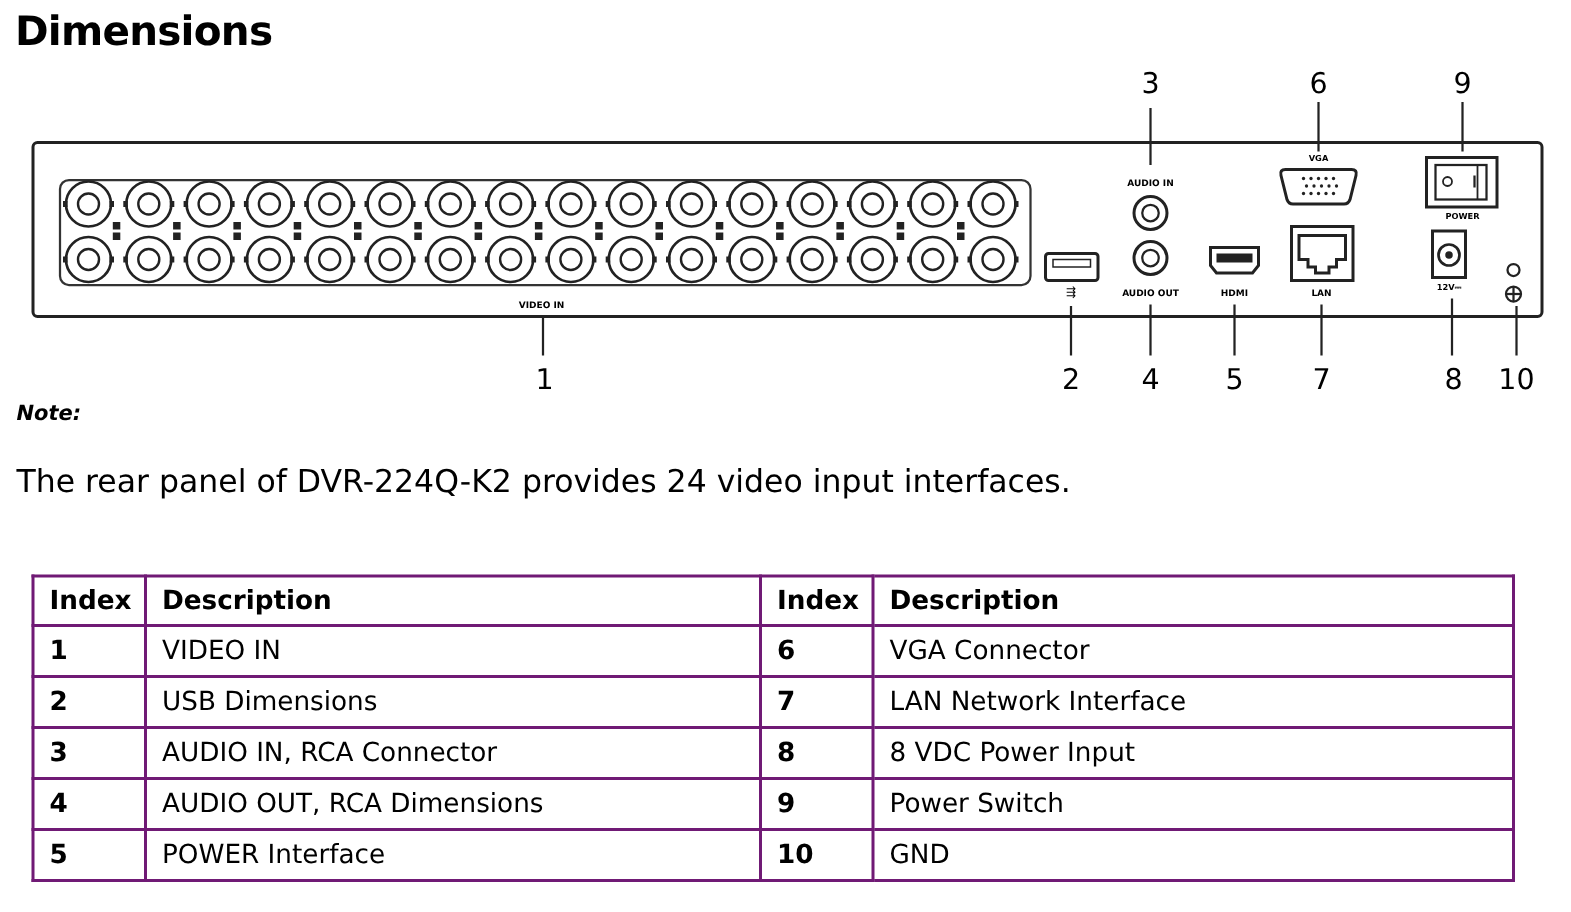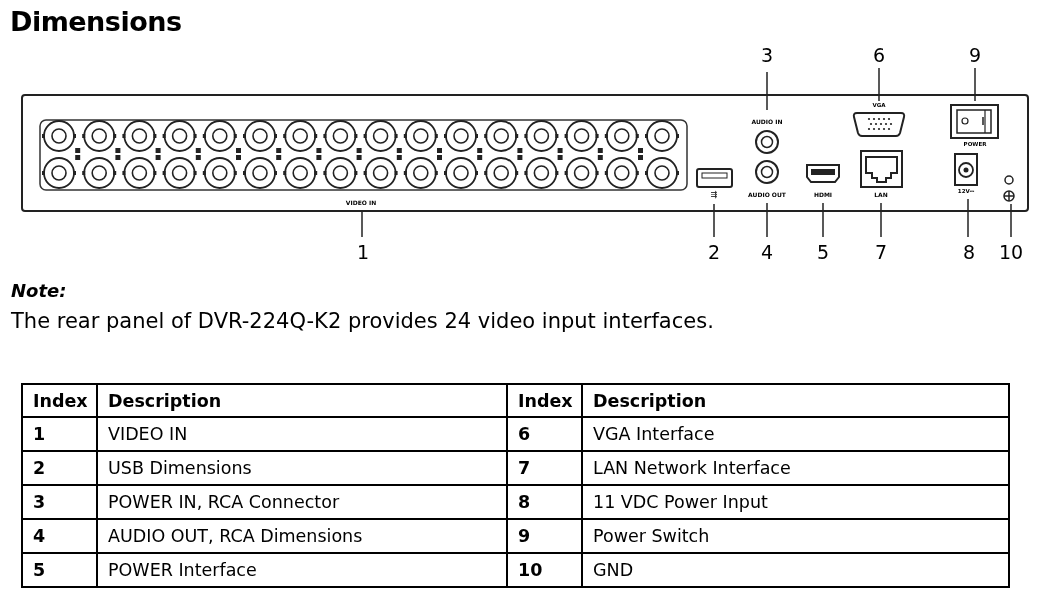--- a/index.html
+++ b/index.html
@@ -1,26 +1,26 @@
 <!DOCTYPE html>
 <html><head>
 <meta charset="utf-8">
 <style>
   html, body { margin: 0; padding: 0; background: #ffffff; }
   body { width: 1047px; height: 608px; position: relative; overflow: hidden;
          font-family: "Liberation Sans", "DejaVu Sans", sans-serif; color: #000; }
   .title { position: absolute; left: 10px; top: 6px; font-size: 27px; font-weight: bold;
            font-family: "DejaVu Sans", sans-serif; letter-spacing: -0.5px; }
   .diagram { position: absolute; left: 0; top: 0; }
-  .note-h { position: absolute; left: 11px; top: 280px; font-size: 18px; font-weight: bold; font-style: italic;
+  .note-h { position: absolute; left: 11px; top: 268px; font-size: 14px; font-weight: bold; font-style: italic;
             font-family: "DejaVu Sans", sans-serif; }
   .note-t { position: absolute; left: 11px; top: 309px; font-size: 21px; font-family: "DejaVu Sans", sans-serif; }
   table.spec { position: absolute; left: 21px; top: 383px; border-collapse: collapse;
                font-family: "DejaVu Sans", sans-serif; font-size: 17.5px; }
-  table.spec td, table.spec th { border: 2px solid #000000; padding: 0 0 0 10px; text-align: left; vertical-align: middle; }
+  table.spec td, table.spec th { border: 2px solid #701a75; padding: 0 0 0 10px; text-align: left; vertical-align: middle; }
   table.spec th { height: 31px; font-weight: bold; }
   table.spec td { height: 32px; }
   table.spec .idx { font-weight: bold; }
   .c1 { width: 63px; } .c2 { width: 398px; } .c3 { width: 63px; } .c4 { width: 415px; }
   svg text { font-family: "DejaVu Sans", sans-serif; }
 </style>
 </head>
 <body>
 
 <div class="title">Dimensions</div>
@@ -367,33 +367,33 @@
       <th class="c2">Description</th>
       <th class="c3">Index</th>
       <th class="c4">Description</th>
     </tr>
   </thead>
   <tbody>
     <tr>
       <td class="idx">1</td>
       <td>VIDEO IN</td>
       <td class="idx">6</td>
-      <td>VGA Interface</td>
+      <td>VGA Connector</td>
     </tr>
     <tr>
       <td class="idx">2</td>
       <td>USB Dimensions</td>
       <td class="idx">7</td>
       <td>LAN Network Interface</td>
     </tr>
     <tr>
       <td class="idx">3</td>
-      <td>POWER IN, RCA Connector</td>
+      <td>AUDIO IN, RCA Connector</td>
       <td class="idx">8</td>
-      <td>11 VDC Power Input</td>
+      <td>8 VDC Power Input</td>
     </tr>
     <tr>
       <td class="idx">4</td>
       <td>AUDIO OUT, RCA Dimensions</td>
       <td class="idx">9</td>
       <td>Power Switch</td>
     </tr>
     <tr>
       <td class="idx">5</td>
       <td>POWER Interface</td>

